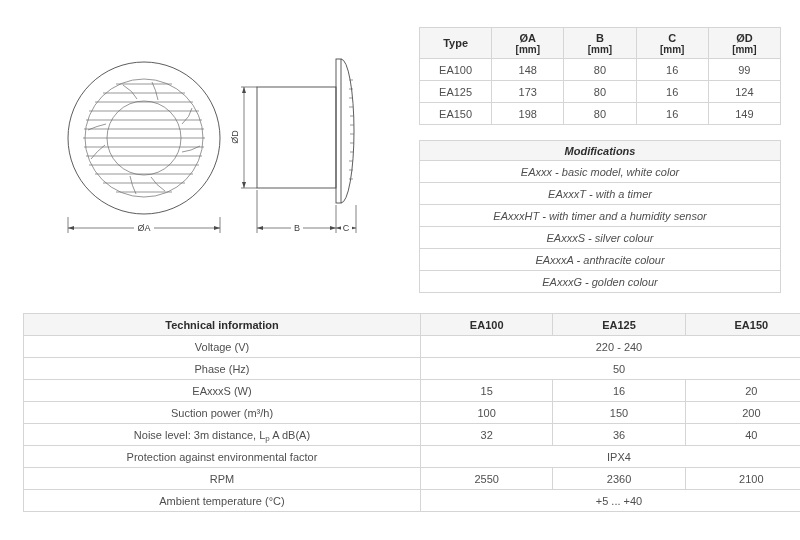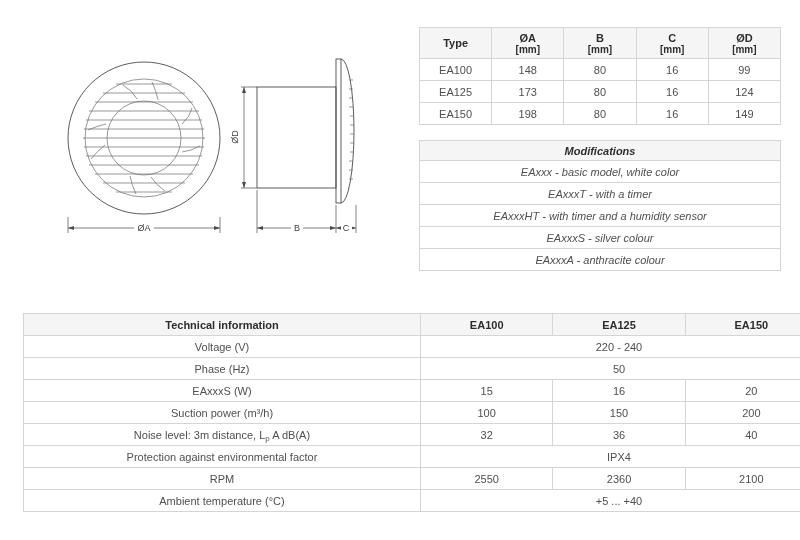--- a/index.html
+++ b/index.html
@@ -189,20 +189,23 @@
         </tr>
     <tr>
           <td>EAxxxHT - with timer and a humidity sensor</td>
         </tr>
     <tr>
           <td>EAxxxS - silver colour</td>
         </tr>
     <tr>
           <td>EAxxxA - anthracite colour</td>
         </tr>
+    <tr>
+          <td>EAxxxG - golden colour</td>
+        </tr>
   </tbody>
     </table>
 
   <table id="tech">
     <colgroup>
         <col style="width:50%">
         <col style="width:16.67%">
         <col style="width:16.67%">
         <col style="width:16.66%">
       </colgroup>

